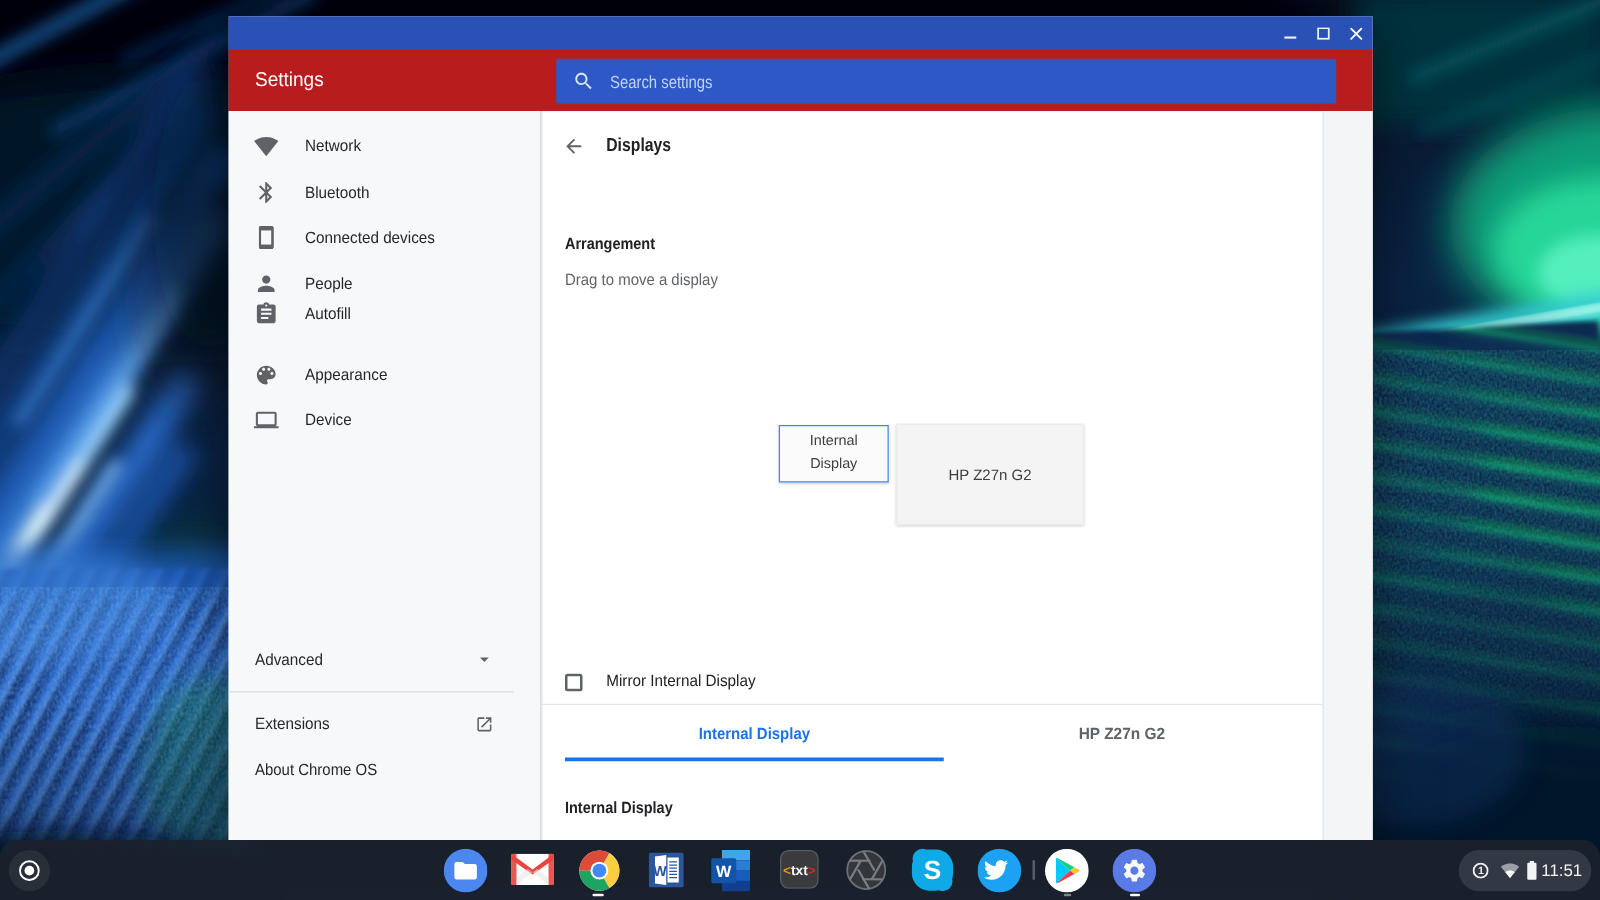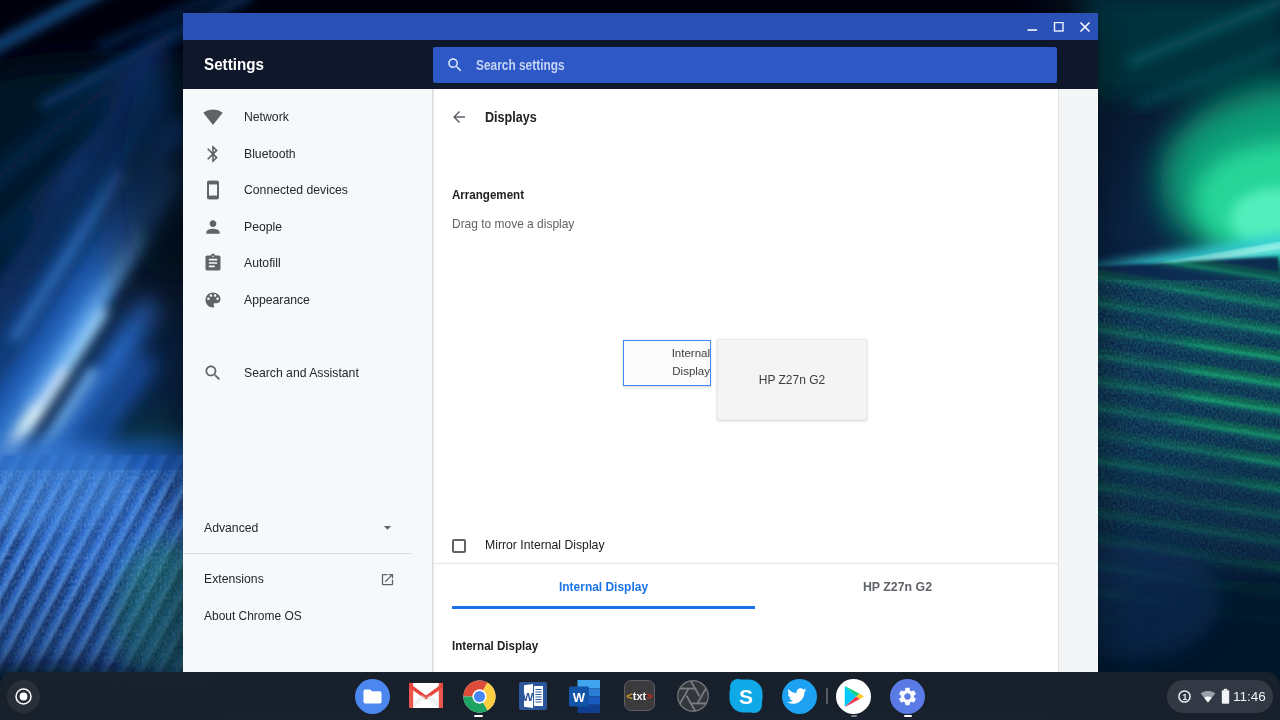--- a/index.html
+++ b/index.html
@@ -5,24 +5,24 @@
   * { margin:0; padding:0; box-sizing:border-box; }
   html,body { width:1280px; height:720px; overflow:hidden; background:#071423;
     font-family:"Liberation Sans", sans-serif; }
   #stage { position:absolute; left:0; top:0; width:1280px; height:720px; overflow:hidden; }
   .abs { position:absolute; }
 
   
   #win { position:absolute; left:183px; top:13px; width:915px; height:659px;
     box-shadow:0 10px 40px rgba(0,0,0,.5); background:#fff; }
   #titlebar { position:absolute; left:0; top:0; width:915px; height:27px; background:#2a51b5; }
-  #header { position:absolute; left:0; top:27px; width:915px; height:49px; background:#0f172a;font-weight:bold; }
+  #header { position:absolute; left:0; top:27px; width:915px; height:49px; background:#b91c1c; }
   #hdrtitle { position:absolute; left:21px; top:0; height:49px; line-height:49px;
     color:#fff; font-size:16px; transform:scaleX(.95); transform-origin:left center; }
-  #search { position:absolute; left:250px; top:7px; width:624px; height:36px;
+  #search { position:absolute; left:262px; top:7px; width:624px; height:36px;
     background:#2d58c5; border-radius:2px; }
   #search .ph { position:absolute; left:43px; top:0; height:36px; line-height:36px;
     color:#c4d3f3; font-size:14px; transform:scaleX(.85); transform-origin:left center; }
   #body { position:absolute; left:0; top:76px; width:915px; height:583px; background:#fff; }
   #sidebar { position:absolute; left:0; top:0; width:250px; height:583px; background:#f7f8fa; }
   #sbedge { position:absolute; left:249px; top:0; width:3px; height:583px;
     background:linear-gradient(90deg, rgba(0,0,0,.14), rgba(0,0,0,0)); }
   #rightstrip { position:absolute; left:876px; top:0; width:39px; height:583px; background:#f4f5f6; }
   #carddiv { position:absolute; left:875px; top:0; width:1px; height:583px; background:#dfe1e3; }
 
@@ -199,37 +199,37 @@
               <path fill="#5f6368" d="M17.71 7.71 12 2h-1v7.59L6.41 5 5 6.41 10.59 12 5 17.59 6.41 19 11 14.41V22h1l5.71-5.71-4.3-4.29 4.3-4.29zM13 5.83l1.88 1.88L13 9.59V5.83zm1.88 10.46L13 18.17v-3.76l1.88 1.88z"></path>
             </svg>
             <div class="lbl">Bluetooth</div>
           </div>
         <div class="navrow" style="top:119.5px">
             <svg class="ic" viewBox="0 0 24 24">
               <path fill="#5f6368" d="M12 12c2.21 0 4-1.79 4-4s-1.79-4-4-4-4 1.79-4 4 1.79 4 4 4zm0 2c-2.67 0-8 1.34-8 4v2h16v-2c0-2.66-5.33-4-8-4z"></path>
             </svg>
             <div class="lbl">People</div>
           </div>
-        <div class="navrow" style="top:156px">
+        <div class="navrow" style="top:144px">
             <svg class="ic" viewBox="0 0 24 24">
               <path fill="#5f6368" d="M19 3h-4.18C14.4 1.84 13.3 1 12 1c-1.3 0-2.4.84-2.82 2H5c-1.1 0-2 .9-2 2v14c0 1.1.9 2 2 2h14c1.1 0 2-.9 2-2V5c0-1.1-.9-2-2-2zm-7 0c.55 0 1 .45 1 1s-.45 1-1 1-1-.45-1-1 .45-1 1-1zm2 14H7v-2h7v2zm3-4H7v-2h10v2zm0-4H7V7h10v2z"></path>
             </svg>
             <div class="lbl">Autofill</div>
           </div>
         <div class="navrow" style="top:192.5px">
             <svg class="ic" viewBox="0 0 24 24">
               <path fill="#5f6368" d="M12 3c-4.97 0-9 4.03-9 9s4.03 9 9 9c.83 0 1.5-.67 1.5-1.5 0-.39-.15-.74-.39-1.01-.23-.26-.38-.61-.38-.99 0-.83.67-1.5 1.5-1.5H16c2.76 0 5-2.24 5-5 0-4.42-4.03-8-9-8zm-5.5 9c-.83 0-1.5-.67-1.5-1.5S5.67 9 6.5 9 8 9.67 8 10.5 7.33 12 6.5 12zm3-4C8.67 8 8 7.33 8 6.5S8.67 5 9.5 5s1.5.67 1.5 1.5S10.33 8 9.5 8zm5 0c-.83 0-1.5-.67-1.5-1.5S13.67 5 14.5 5s1.5.67 1.5 1.5S15.33 8 14.5 8zm3 4c-.83 0-1.5-.67-1.5-1.5S16.67 9 17.5 9s1.5.67 1.5 1.5-.67 1.5-1.5 1.5z"></path>
             </svg>
             <div class="lbl">Appearance</div>
           </div>
-        <div class="navrow" style="top:265.5px">
-            <svg class="ic" viewBox="0 0 24 24">
-              <path fill="#5f6368" d="M15.5 14h-.79l-.28-.27C15.41 12.59 16 11.11 16 9.5 16 5.91 13.09 3 9.5 3S3 5.91 3 9.5 5.91 16 9.5 16c1.61 0 3.09-.59 4.23-1.57l.27.28v.79l5 4.99L20.49 19l-4.99-5zm-6 0C7.01 14 5 11.99 5 9.5S7.01 5 9.5 5 14 7.01 14 9.5 11.99 14 9.5 14z"></path>
-            </svg>
-            <div class="lbl">Search and Assistant</div>
+        <div class="navrow" style="top:229px">
+            <svg class="ic" viewBox="0 0 24 24">
+              <path fill="#5f6368" d="M20 18c1.1 0 1.99-.9 1.99-2L22 6c0-1.1-.9-2-2-2H4c-1.1 0-2 .9-2 2v10c0 1.1.9 2 2 2H0v2h24v-2h-4zM4 6h16v10H4V6z"></path>
+            </svg>
+            <div class="lbl">Device</div>
           </div>
         <div style="position:absolute;left:21px;top:420px;height:37px;line-height:37px;font-size:13px;color:#24272c;transform:scaleX(.94);transform-origin:left center">Advanced</div>
         <svg class="abs" style="left:196px;top:430px" width="17" height="17" viewBox="0 0 24 24">
             <path fill="#5f6368" d="M7 10l5 5 5-5z"></path>
           </svg>
         <div style="position:absolute;left:0;top:464px;width:228px;height:1px;background:#dadce0"></div>
         <div style="position:absolute;left:21px;top:472px;height:36px;line-height:36px;font-size:13px;color:#24272c;transform:scaleX(.94);transform-origin:left center">Extensions</div>
         <svg class="abs" style="left:197px;top:483px" width="15" height="15" viewBox="0 0 24 24">
             <path fill="#5f6368" d="M19 19H5V5h7V3H5c-1.11 0-2 .9-2 2v14c0 1.1.89 2 2 2h14c1.1 0 2-.9 2-2v-7h-2v7zM14 3v2h3.59l-9.83 9.83 1.41 1.41L19 6.41V10h2V3h-7z"></path>
           </svg>
@@ -242,21 +242,21 @@
         <svg class="abs" style="left:267px;top:19px" width="18" height="18" viewBox="0 0 24 24">
             <path fill="#5f6368" d="M20 11H7.83l5.59-5.59L12 4l-8 8 8 8 1.41-1.41L7.83 13H20v-2z"></path>
           </svg>
         <div class="ctext" style="left:302px;top:0;height:56px;line-height:56px;font-size:15px;font-weight:700;transform:scaleX(.84);transform-origin:left center">Displays</div>
         <div class="ctext" style="left:269px;top:96px;height:20px;line-height:20px;font-weight:700;transform:scaleX(.89);transform-origin:left center">Arrangement</div>
         <div class="ctext" style="left:269px;top:125px;height:20px;line-height:20px;color:#5f6368;transform:scaleX(.92);transform-origin:left center">Drag to move a display</div>
         <div class="abs" style="left:534px;top:250px;width:150px;height:81px;background:#f4f4f4;border:1px solid #ececec;box-shadow:0 1px 2.5px rgba(0,0,0,.18)">
           <div style="position:absolute;left:0;top:0;width:100%;height:100%;display:flex;align-items:center;justify-content:center;font-size:12px;color:#3c4043">HP Z27n G2</div>
         </div>
         <div class="abs" style="left:440px;top:251px;width:88px;height:46px;background:#fbfbfb;border:1.5px solid #4285f4;box-shadow:0 1px 2px rgba(0,0,0,.18)">
-          <div style="position:absolute;left:0;top:3px;width:100%;text-align:right;font-size:11.5px;line-height:18px;color:#3c4043">Internal<br>Display</div>
+          <div style="position:absolute;left:0;top:3px;width:100%;text-align:center;font-size:11.5px;line-height:18px;color:#3c4043">Internal<br>Display</div>
         </div>
         <div id="mirrorbox"></div>
         <div class="ctext" style="left:302px;top:446px;height:20px;line-height:20px;transform:scaleX(.94);transform-origin:left center">Mirror Internal Display</div>
         <div class="abs" style="left:250px;top:474px;width:625px;height:1px;background:#e4e6e8"></div>
         <div class="ctext" style="left:269px;top:487px;width:303px;height:21px;line-height:21px;text-align:center;font-weight:700;color:#1a73e8;transform:scaleX(.92)">Internal Display</div>
         <div class="ctext" style="left:563px;top:487px;width:303px;height:21px;line-height:21px;text-align:center;font-weight:700;color:#5f6368;transform:scaleX(.95)">HP Z27n G2</div>
         <div class="abs" style="left:269px;top:517px;width:303px;height:2.5px;background:#1a73e8"></div>
         <div class="ctext" style="left:269px;top:547px;height:20px;line-height:20px;font-weight:700;transform:scaleX(.89);transform-origin:left center">Internal Display</div>
       </div>
     </div>
@@ -389,17 +389,17 @@
         <text x="6.8" y="9.6" font-family="Liberation Sans, sans-serif" font-size="8.5" font-weight="bold" fill="#eceff1" text-anchor="middle">1</text>
       </svg>
       <svg class="abs" style="left:33px;top:9px" width="16" height="15" viewBox="0 0 24 24">
         <path fill="#9aa0a6" d="M12.01 21.49 23.64 7c-.45-.34-4.93-4-11.64-4C5.28 3 .81 6.66.36 7l11.63 14.49.01.01.01-.01z"></path>
         <path fill="#fff" d="M12.005 21.48 18.0 14.0c-.2-.15-2.7-2.1-6-2.1s-5.8 1.95-6 2.1l5.99 7.48z"></path>
       </svg>
       <svg class="abs" style="left:53.5px;top:8px" width="9" height="17" viewBox="0 0 9 17">
         <rect x="2.8" y="0.8" width="3.4" height="1.8" fill="#f1f3f4"></rect>
         <rect x="0.8" y="2.2" width="7.4" height="13.6" rx="1" fill="#f1f3f4"></rect>
       </svg>
-      <div class="abs" style="left:66px;top:0;height:33px;line-height:33px;font-size:13.5px;color:#f1f3f4">11:46</div>
+      <div class="abs" style="left:66px;top:0;height:33px;line-height:33px;font-size:13.5px;color:#f1f3f4">11:51</div>
     </div>
   </div>
 
 </div>
 
 </body></html>

